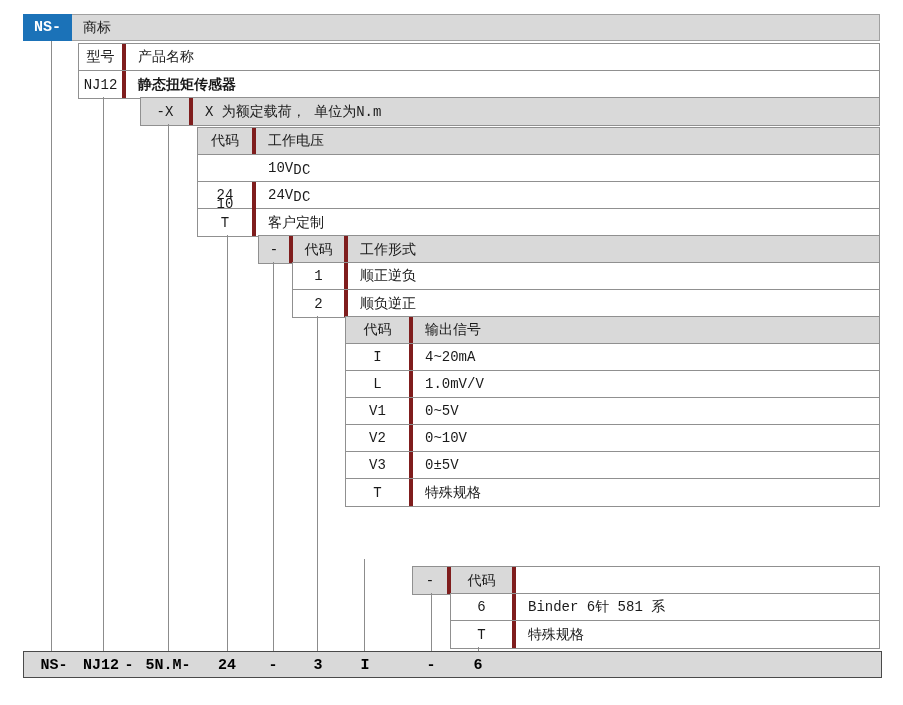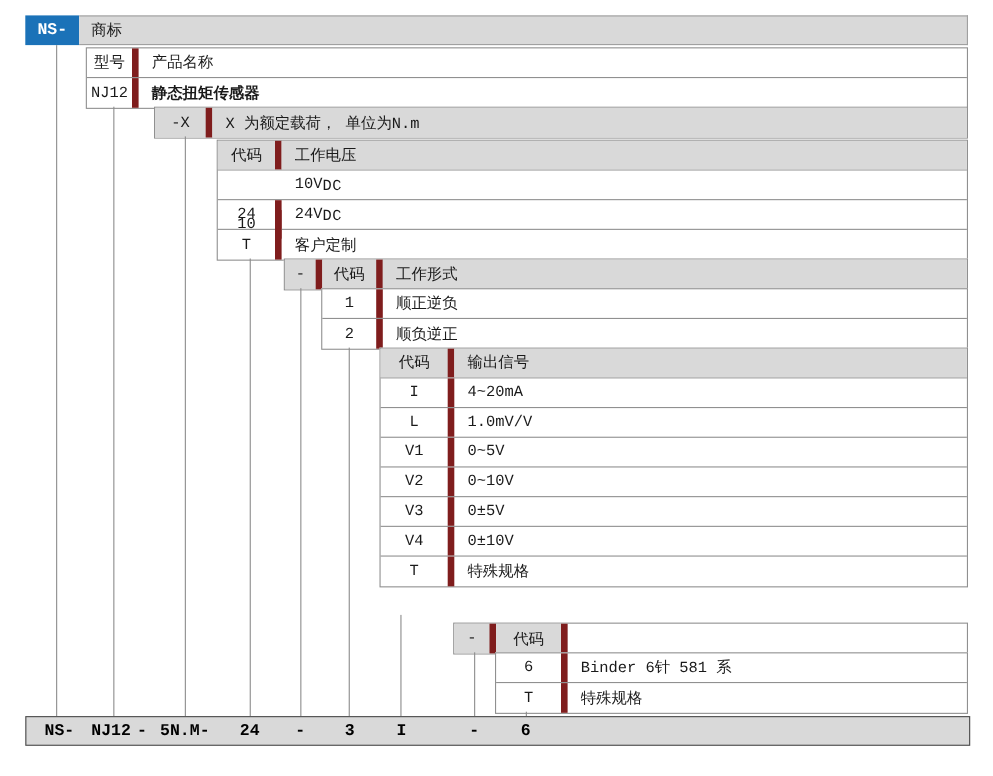--- a/index.html
+++ b/index.html
@@ -18,21 +18,21 @@
   .trademark-cell {
     position:absolute; left:72px; top:14px; width:808px; height:27px;
     background:#d9d9d9; border:1px solid #a0a0a0; border-left:none;
     display:flex; align-items:center; padding-left:11px;
   }
   
   .tbl { position:absolute; border:1px solid #909090; background:#fff; }
   .trow { display:flex; height:27px; border-bottom:1px solid #909090; }
   .trow:last-child { border-bottom:none; }
   .tcell { display:flex; align-items:center; height:100%; }
-  .code { justify-content:center; border-right:6px solid #7f1d1d; flex:none;text-align:center; }
+  .code { justify-content:center; border-right:4px solid #7f1d1d; flex:none;text-align:center; }
   .desc { flex:1; padding-left:12px; }
   .hdr  { background:#d9d9d9; }
   .bold { font-weight:bold; }
   .sub  { font-size:14px; letter-spacing:0.5px; padding-top:3px; }
   
   .vline { position:absolute; width:1px; background:#8c8c8c; }
   
   .bar {
     position:absolute; left:23px; top:651px; width:859px; height:27px;
     background:#d9d9d9; border:1.5px solid #4a4a4a;
@@ -145,24 +145,20 @@
       <div class="tcell code" style="width:67px;">V1</div>
       <div class="tcell desc">0~5V</div>
     </div>
     <div class="trow">
       <div class="tcell code" style="width:67px;">V2</div>
       <div class="tcell desc">0~10V</div>
     </div>
     <div class="trow">
       <div class="tcell code" style="width:67px;">V3</div>
       <div class="tcell desc">0±5V</div>
-    </div>
-    <div class="trow">
-      <div class="tcell code" style="width:67px;">V4</div>
-      <div class="tcell desc">0±10V</div>
     </div>
     <div class="trow">
       <div class="tcell code" style="width:67px;">T</div>
       <div class="tcell desc">特殊规格</div>
     </div>
   </div>
 
   <div class="tbl" style="left:412px; top:566px; width:468px;">
     <div class="trow">
       <div class="tcell code hdr" style="width:38px;">-</div>

